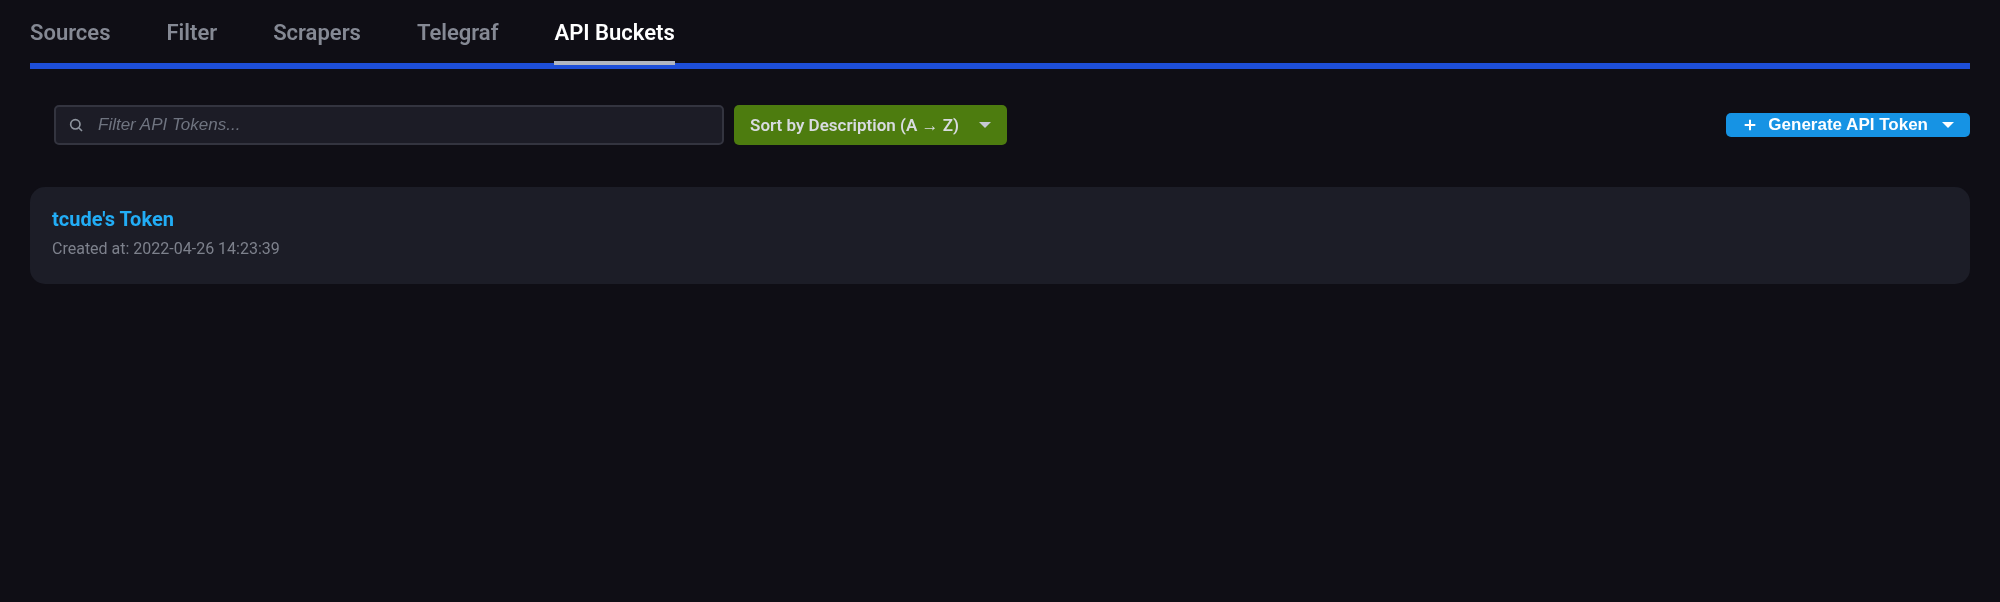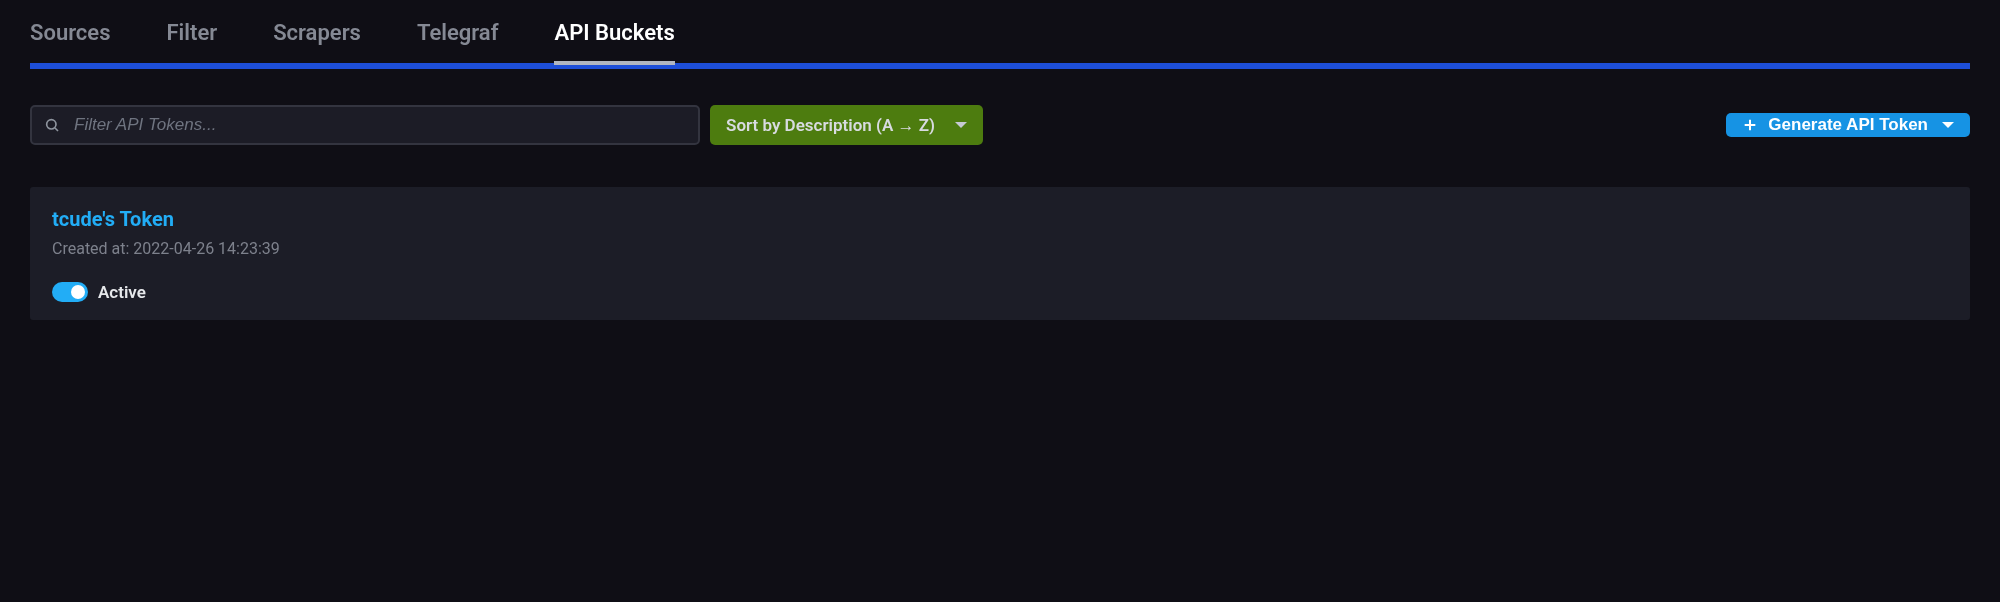--- a/index.html
+++ b/index.html
@@ -49,20 +49,21 @@
     right: 0;
     bottom: -2px;
     height: 4px;
     background: #b1b6c0;
   }
   .controls {
     display: flex;
     align-items: center;
     gap: 10px;
     margin-bottom: 42px;
+    margin-left: 24px;
   }
   .search-wrap {
     position: relative;
     width: 670px;
   }
   .search-icon {
     position: absolute;
     left: 14px;
     top: 50%;
     transform: translateY(-50%);
@@ -134,22 +135,22 @@
   .generate-btn .caret {
     width: 0;
     height: 0;
     border-left: 6px solid transparent;
     border-right: 6px solid transparent;
     border-top: 6px solid #ffffff;
     margin-left: 4px;
   }
   .token-card {
     background: #1c1d27;
-    border-radius: 3px;
-    padding: 20px 22px 18px;
+    border-radius: 15px;
+    padding: 20px 22px 2px;
   }
   .token-name {
     color: #22adf6;
     font-size: 20px;
     font-weight: 700;
     margin-bottom: 8px;
     cursor: pointer;
     display: inline-block;
   }
   .token-meta {
@@ -220,20 +221,14 @@
         <line x1="4" y1="12" x2="20" y2="12"></line>
       </svg>
       <span>Generate API Token</span>
       <span class="caret"></span>
     </button>
   </div>
 
   <div class="token-card">
     <a class="token-name">tcude's Token</a>
     <div class="token-meta">Created at: 2022-04-26 14:23:39</div>
-    <div class="toggle-row">
-      <div class="toggle">
-        <div class="knob"></div>
-      </div>
-      <span class="toggle-label">Active</span>
-    </div>
   </div>
 </div>
 
 </body></html>

